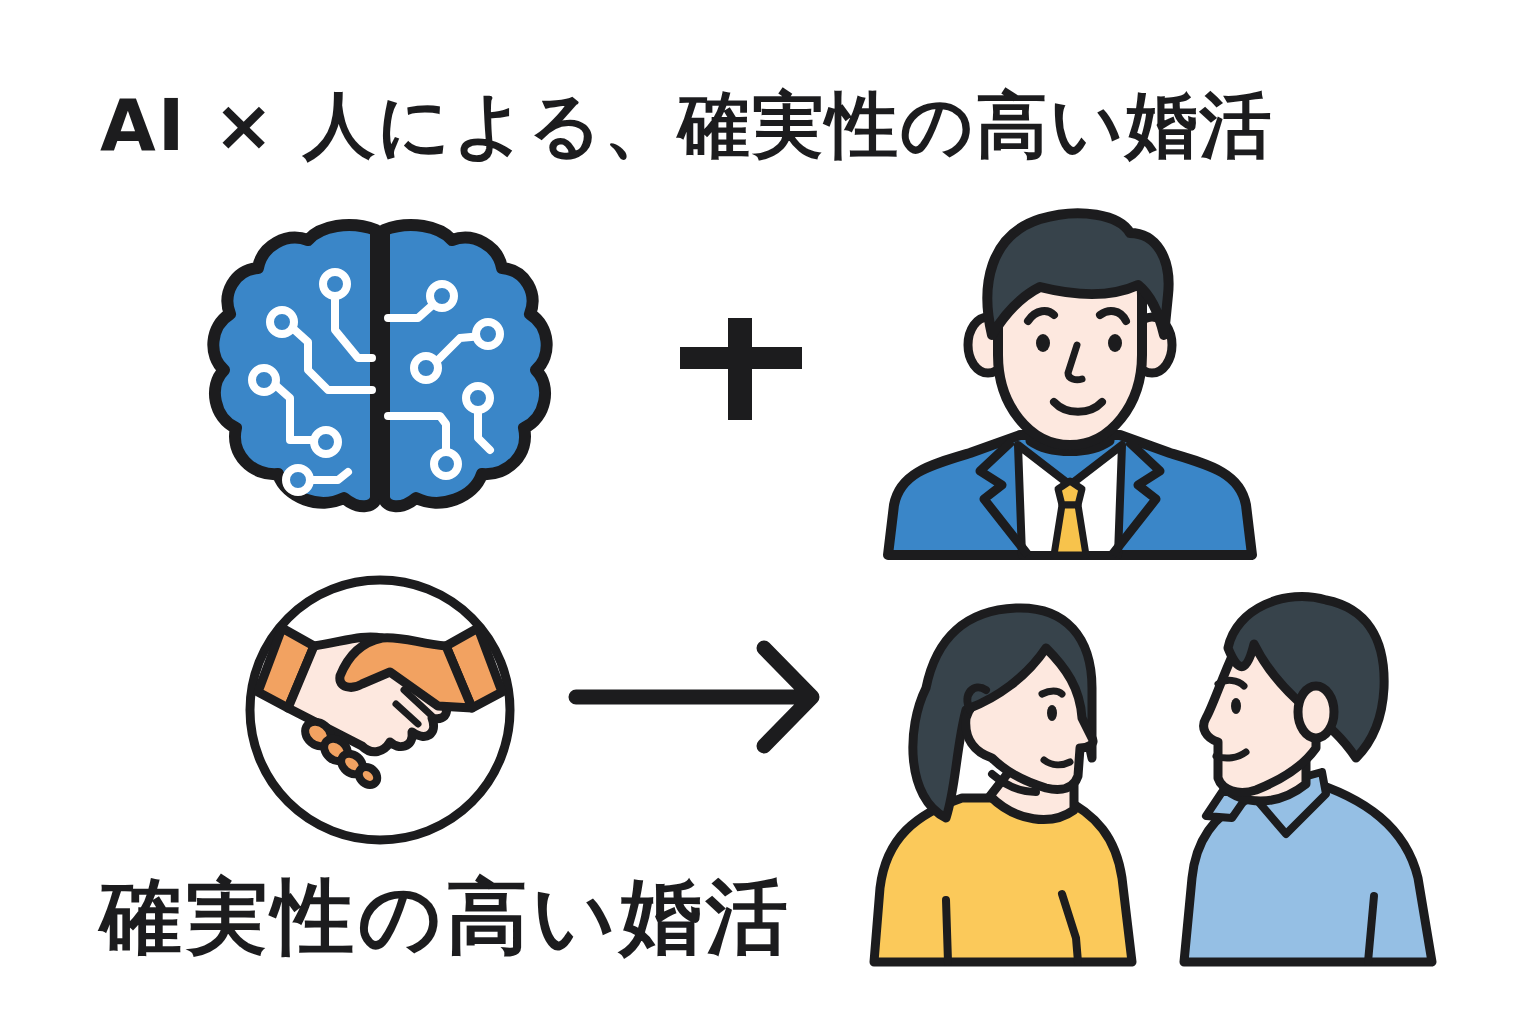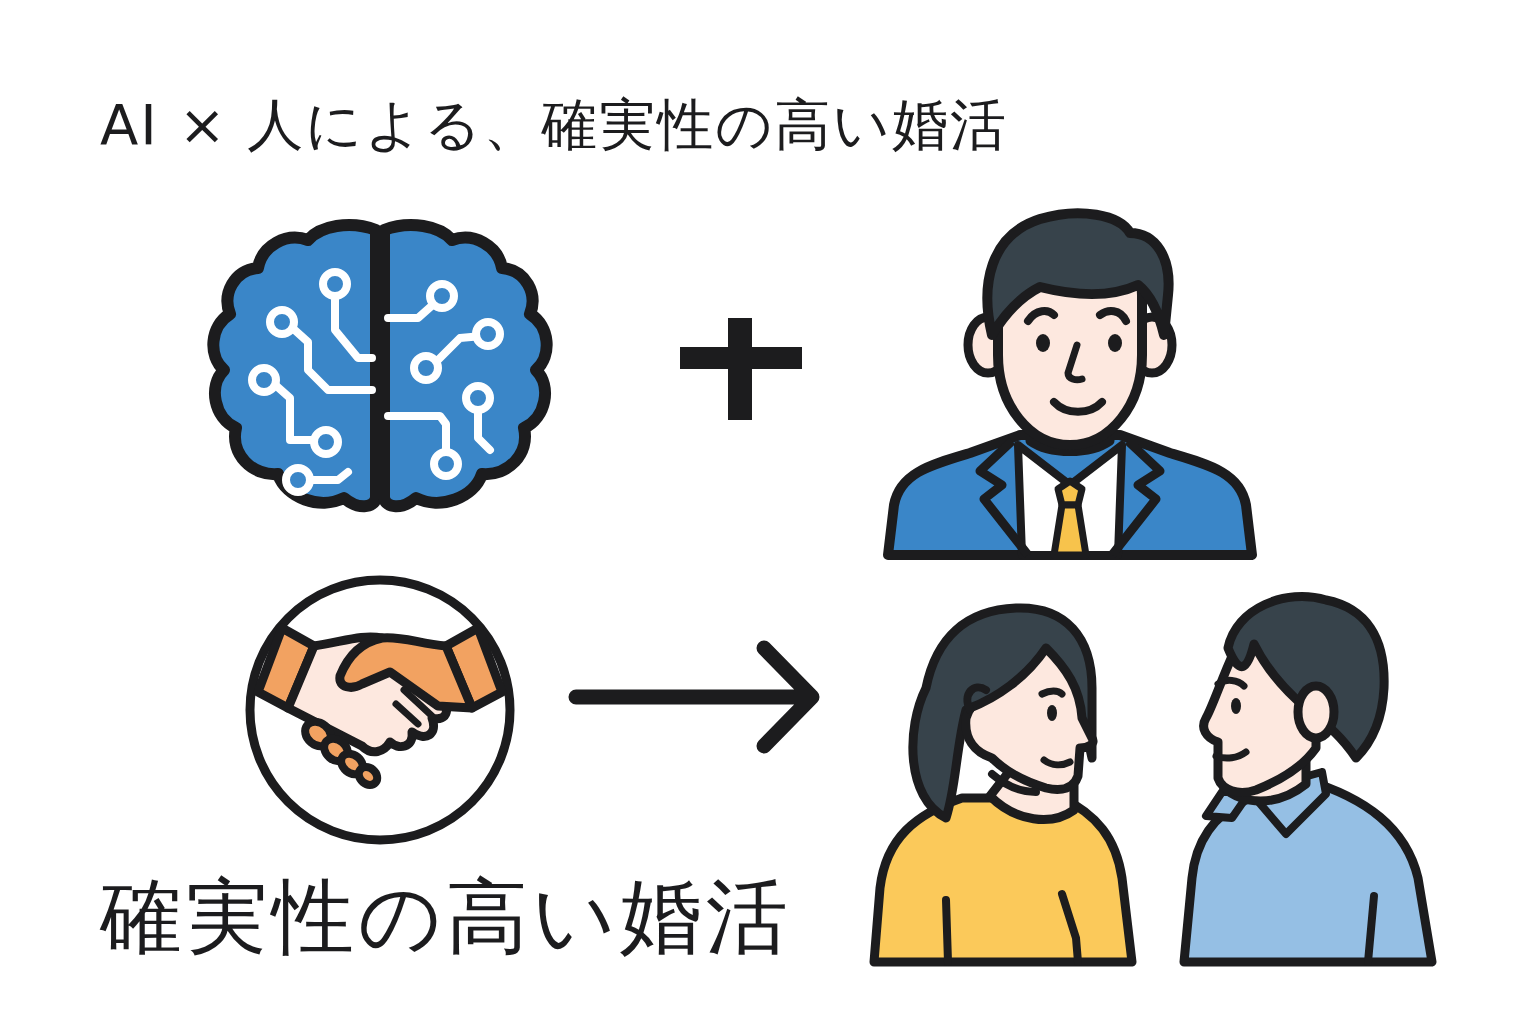--- a/index.html
+++ b/index.html
@@ -1,22 +1,22 @@
 <!DOCTYPE html>
 <html><head>
 <meta charset="utf-8">
 <style>
   html, body { margin: 0; padding: 0; background: #ffffff; }
   body { width: 1536px; height: 1024px; position: relative; overflow: hidden;
          font-family: "DejaVu Sans", "Liberation Sans", sans-serif; color: #1c1c1e; }
   .title { position: absolute; left: 100px; top: 70px; width: 1380px; height: 110px;
-           font-size: 56px; font-weight: normal; line-height: 110px; white-space: nowrap;
+           font-size: 72px; font-weight: bold; line-height: 110px; white-space: nowrap;
            letter-spacing: 2px; }
   .subtitle { position: absolute; left: 100px; top: 862px; width: 720px; height: 110px;
-              font-size: 82px; font-weight: normal; line-height: 110px; white-space: nowrap;
+              font-size: 82px; font-weight: bold; line-height: 110px; white-space: nowrap;
               letter-spacing: 4px; }
   .abs { position: absolute; }
   svg { display: block; overflow: visible; }
 </style>
 </head>
 <body>
 
 <div class="title">AI × 人による、確実性の高い婚活</div>
 
 <div class="abs" style="left:200px; top:218px; width:360px; height:300px;">

